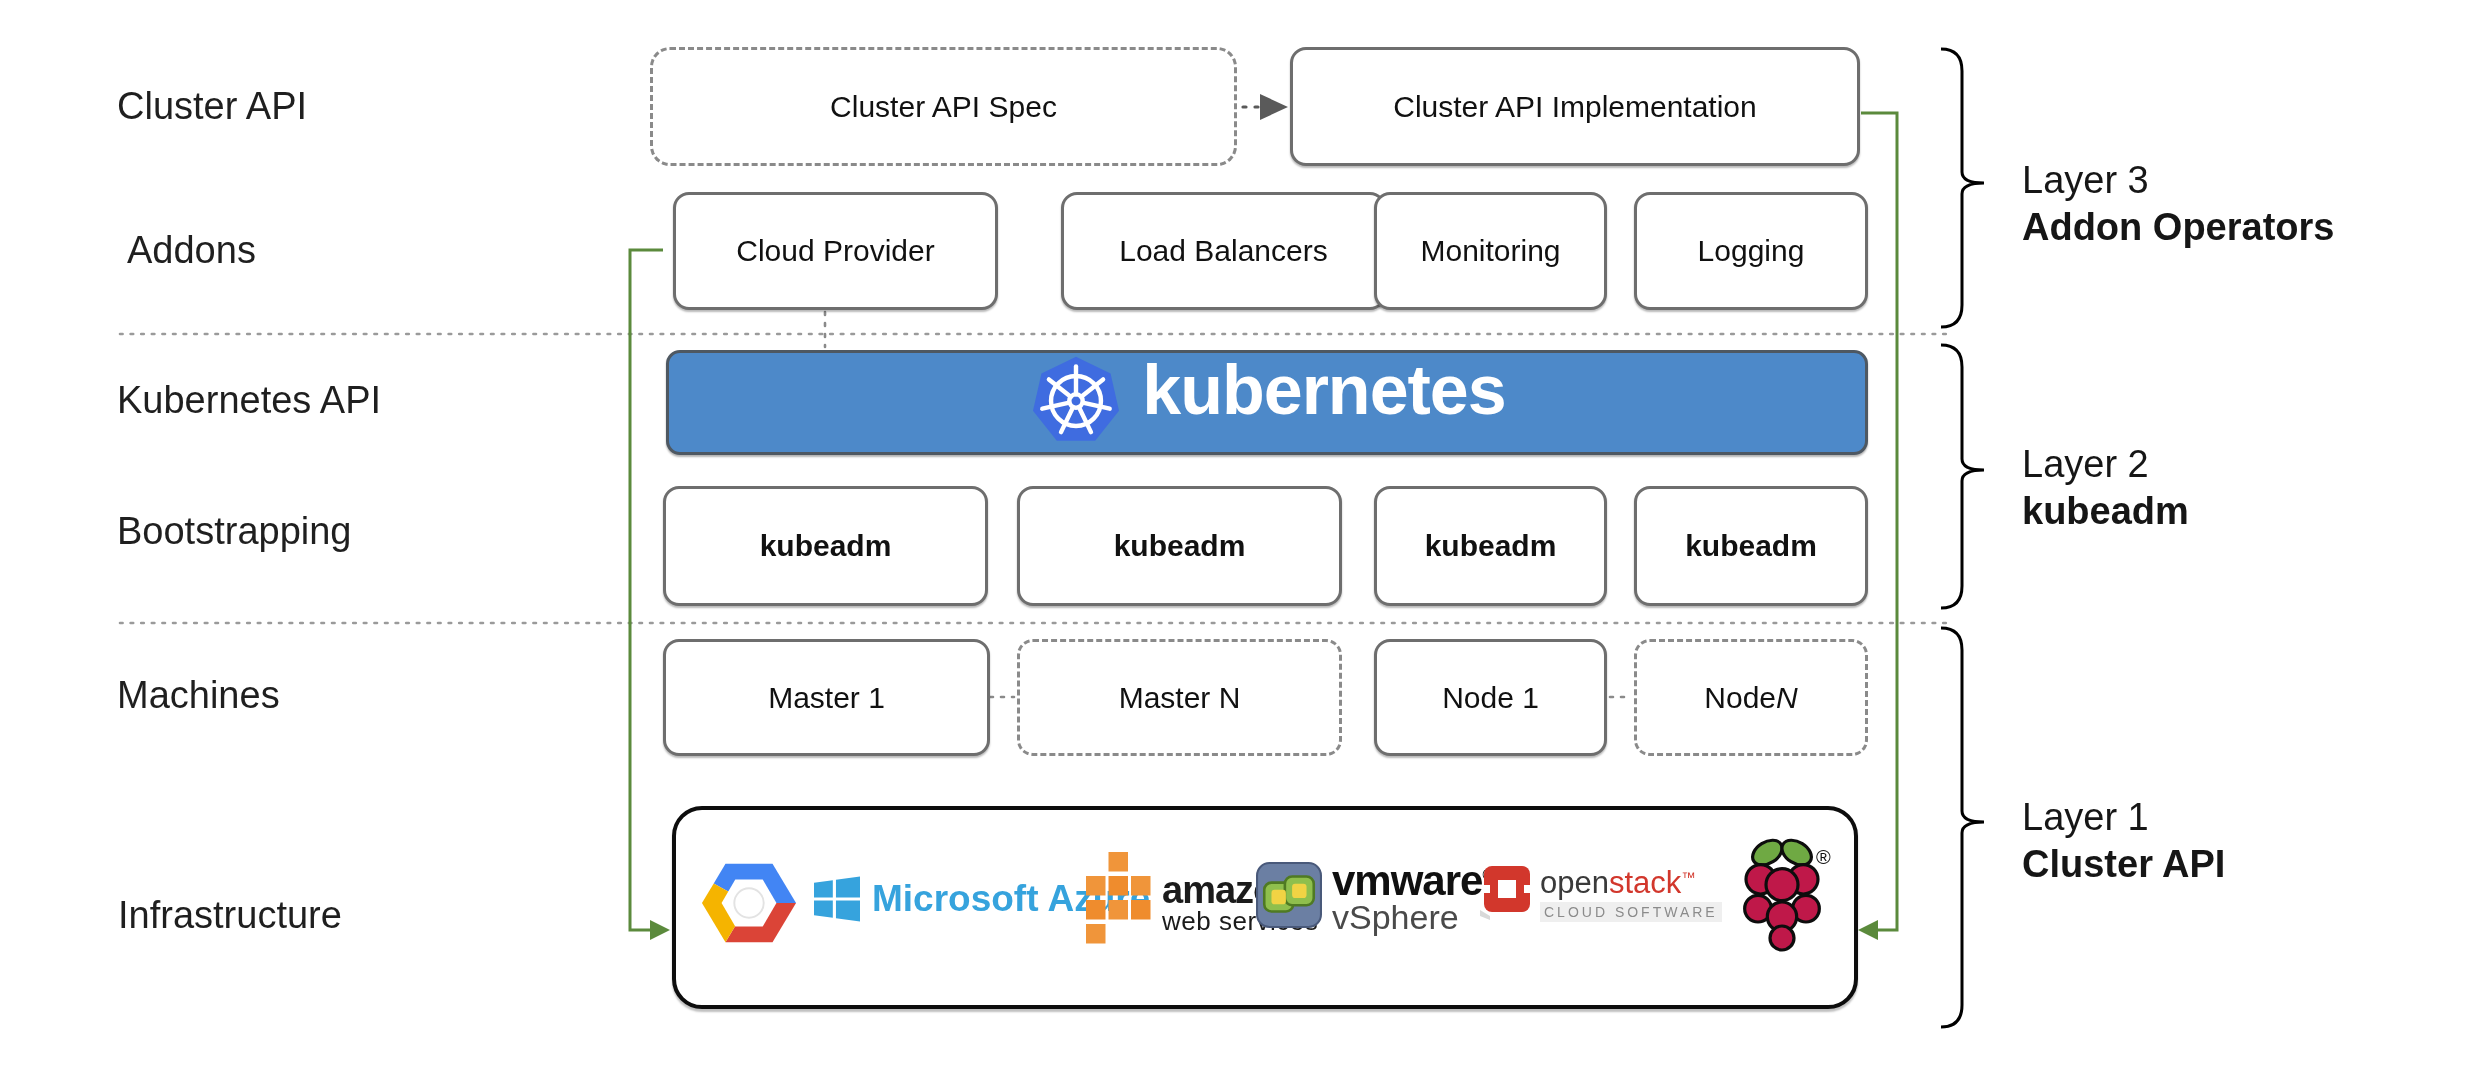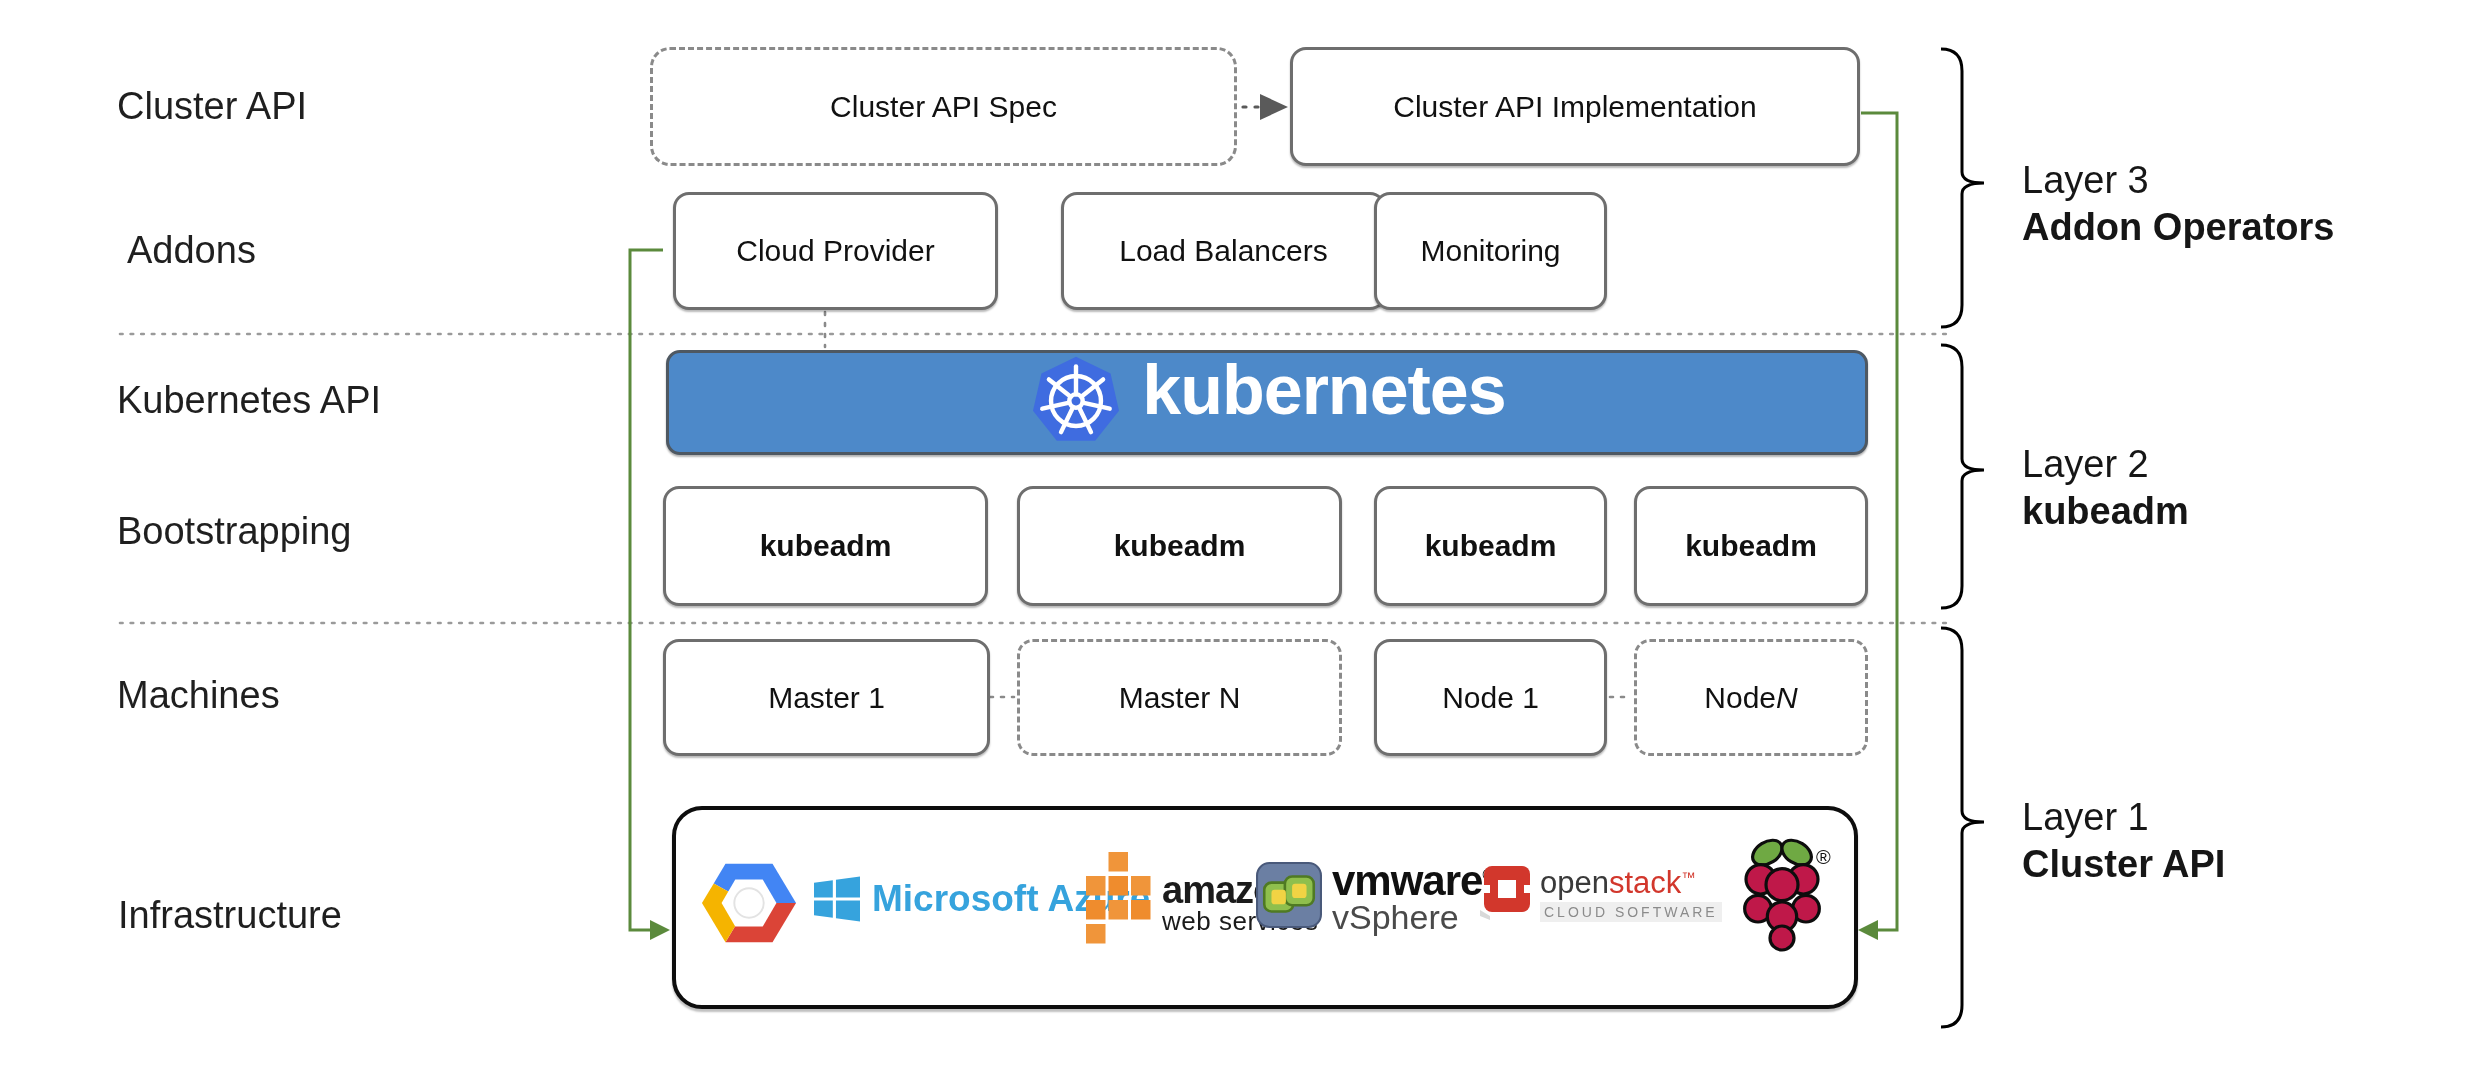--- a/index.html
+++ b/index.html
@@ -102,20 +102,23 @@
 
   <div class="node" style="left:673px;top:192px;width:325px;height:118px;">
     <span>Cloud Provider</span>
   </div>
   <div class="node" style="left:1017px;top:192px;width:325px;height:118px;margin-left:44px;">
     <span>Load Balancers</span>
   </div>
   <div class="node" style="left:1374px;top:192px;width:233px;height:118px;">
     <span>Monitoring</span>
   </div>
+  <div class="node" style="left:1634px;top:192px;width:234px;height:118px;">
+    <span>Logging</span>
+  </div>
 
   <div class="k8s-banner">
     <svg width="96" height="96" viewBox="-50 -50 100 100">
       <polygon points="0,-46 36,-28.7 44.8,10.2 20,41.5 -20,41.5 -44.8,10.2 -36,-28.7" fill="#3f6ce0"></polygon>
       <g stroke="#ffffff" stroke-width="4.6" stroke-linecap="round">
         <circle cx="0" cy="0" r="26" fill="none"></circle>
         <circle cx="0" cy="0" r="7" fill="none"></circle>
         <line x1="0" y1="-7" x2="0" y2="-36"></line>
         <line x1="5.5" y1="-4.4" x2="28.2" y2="-22.5"></line>
         <line x1="7" y1="1.6" x2="35.1" y2="8"></line>

